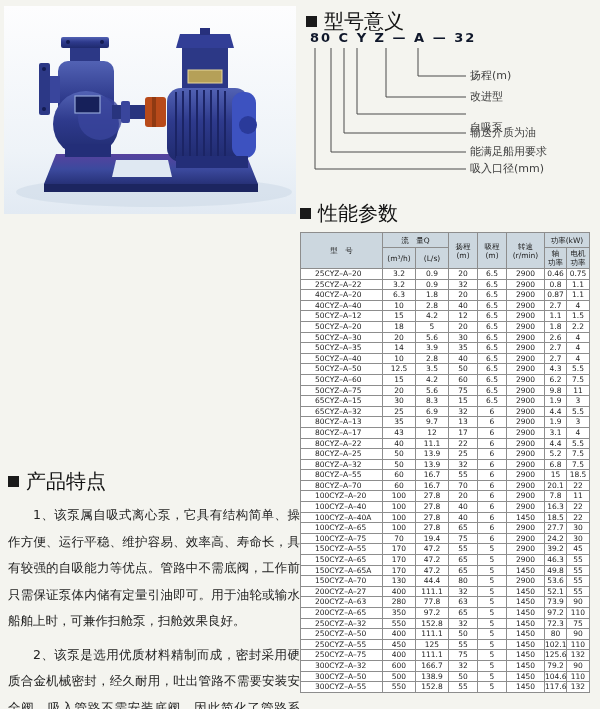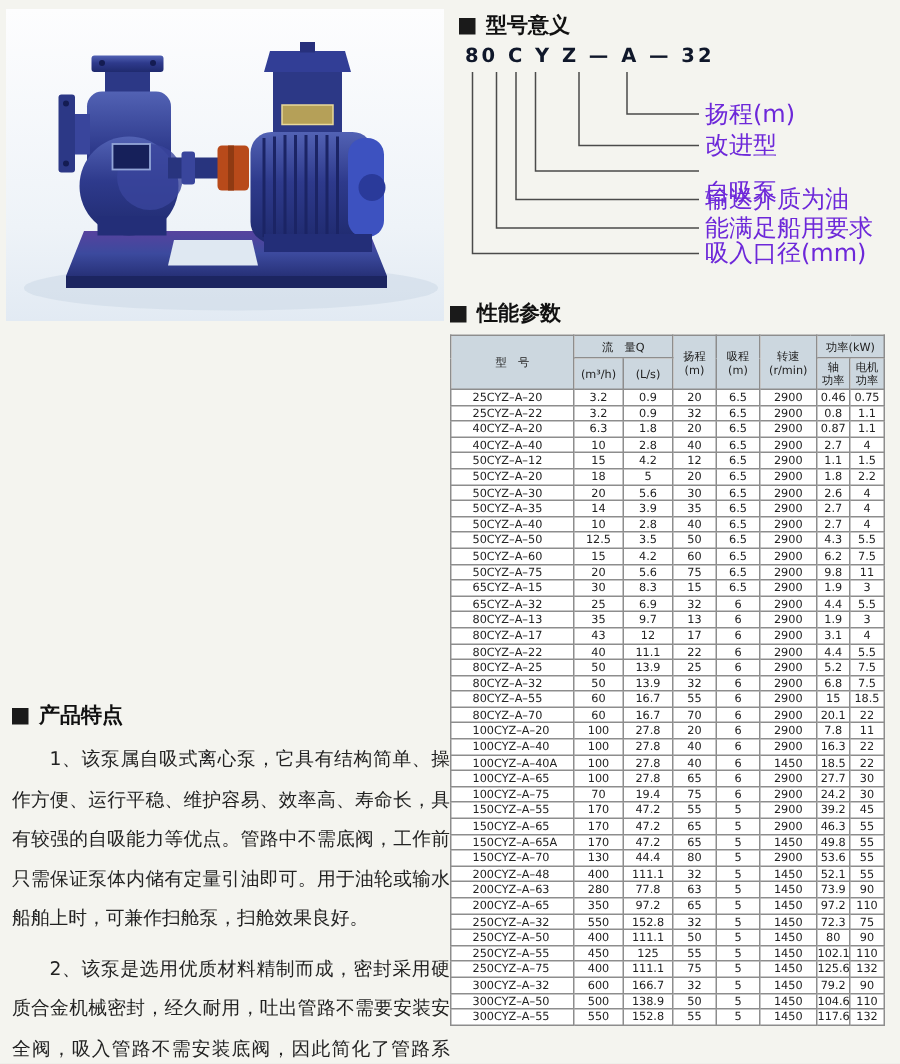--- a/index.html
+++ b/index.html
@@ -1,31 +1,31 @@
 <!DOCTYPE html>
 <html><head>
 <meta charset="utf-8">
 <style>
   html,body{margin:0;padding:0;}
   body{font-family:"DejaVu Sans","Liberation Sans",sans-serif;background:#e8e8e4;}
   #page{position:relative;width:600px;height:709px;background:#f4f4ef;overflow:hidden;margin:0 auto;color:#2b2b2b;}
 
   
-  .sec-title{display:flex;align-items:center;gap:7px;font-size:14px;font-weight:bold;color:#111;}
+  .sec-title{display:flex;align-items:center;gap:7px;font-size:20px;font-weight:normal;color:#111;}
   .sq{width:11px;height:11px;background:#1a1a1a;flex:0 0 auto;}
 
   
   .photo{position:absolute;left:4px;top:6px;width:292px;height:208px;}
   .photo svg{display:block;}
 
   
   .model-meaning{position:absolute;left:306px;top:8px;width:292px;height:192px;}
   .mm-code{position:absolute;left:4px;top:22px;font-size:13px;font-weight:bold;letter-spacing:2px;color:#0f172a;white-space:nowrap;}
   .mm-lines{position:absolute;left:0;top:0;}
-  .mm-label{position:absolute;left:164px;font-size:16px;line-height:14px;color:#6d28d9;white-space:nowrap;}
+  .mm-label{position:absolute;left:164px;font-size:11px;line-height:14px;color:#404040;white-space:nowrap;}
 
   
   .overview{position:absolute;left:8px;top:228px;width:292px;}
   .features{position:absolute;left:8px;top:468px;width:292px;}
   .bodytext{margin:7px 0 0 0;font-size:12.5px;line-height:26.5px;text-align:justify;text-indent:2em;color:#222;}
 
   
   .performance{position:absolute;left:300px;top:200px;width:292px;}
   table{border-collapse:collapse;table-layout:fixed;width:289px;background:#fff;margin-top:5px;}
   th,td{border:1px solid #8d8d8d;padding:0;text-align:center;font-weight:normal;
@@ -480,21 +480,21 @@
             <td class="model">150CYZ–A–70</td>
             <td>130</td>
             <td>44.4</td>
             <td>80</td>
             <td>5</td>
             <td>2900</td>
             <td>53.6</td>
             <td>55</td>
           </tr>
           <tr>
-            <td class="model">200CYZ–A–48</td>
+            <td class="model">200CYZ–A–27</td>
             <td>400</td>
             <td>111.1</td>
             <td>32</td>
             <td>5</td>
             <td>1450</td>
             <td>52.1</td>
             <td>55</td>
           </tr>
           <tr>
             <td class="model">200CYZ–A–63</td>

